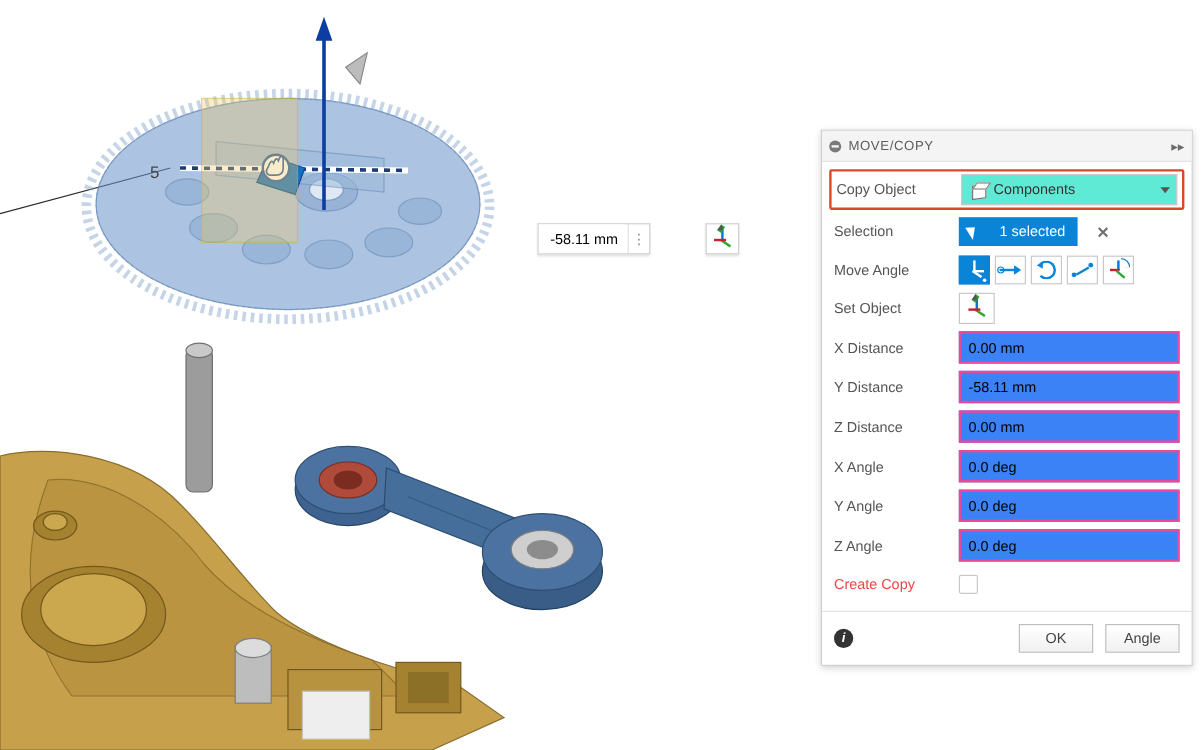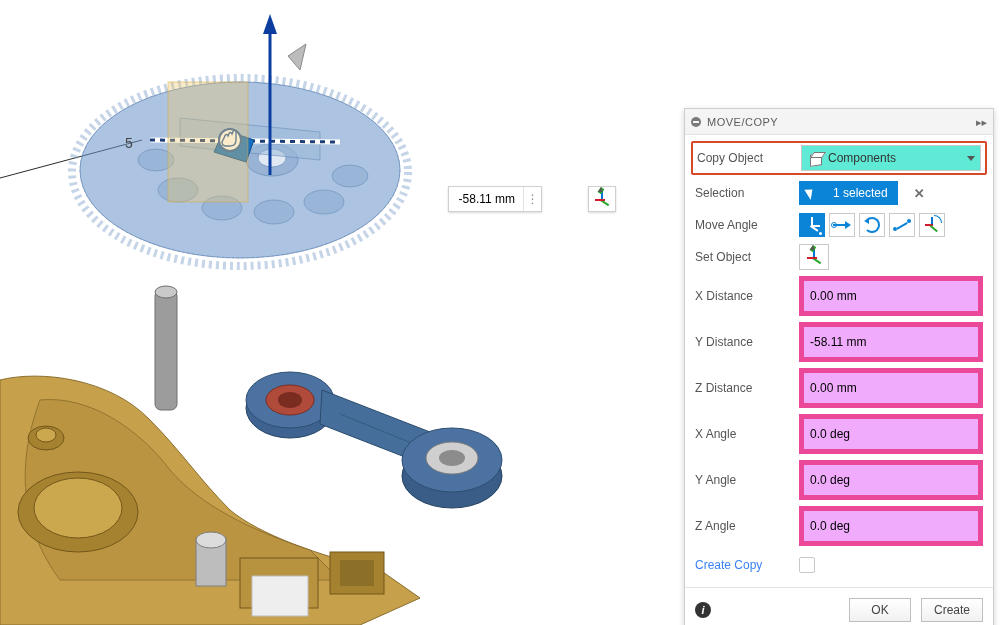--- a/index.html
+++ b/index.html
@@ -231,27 +231,27 @@
   .glyph-free .arc{position:absolute;right:-2px;top:-2px;width:8px;height:8px;border:1.5px solid #0a84d6;border-left:none;border-bottom:none;border-radius:0 8px 0 0;}
 
   .pivot-btn {
     width: 30px; height: 26px;
     border:1px solid #c9c9c9;
     display:flex;align-items:center;justify-content:center;
     cursor:pointer; background:#fff;
   }
 
   .txt {
-    flex:1; height:40px;
-    border:5px solid #ec4899;
+    flex:1; height:27px;
+    border:2px solid #ec4899;
     padding:0 6px; font-size:12px;
-    background:#f0abfc;
-  }
-
-  .disabled-row .row-label { color:#3b82f6; }
+    background:#3b82f6;
+  }
+
+  .disabled-row .row-label { color:#ef4444; }
   .check {
     width:16px;height:16px;border:1px solid #c9c9c9; background:#fff;border-radius:2px;
   }
 
   .panel-footer {
     display:flex; align-items:center; justify-content:flex-end;
     gap:10px;
     padding:10px;
     border-top:1px solid #e2e2e2;
   }
@@ -495,15 +495,15 @@
       <div class="row-label">Create Copy</div>
       <div class="row-ctrl">
           <span class="check"></span>
         </div>
     </div>
   </div>
 
   <div class="panel-footer">
     <span class="info">i</span>
     <button class="btn">OK</button>
-    <button class="btn">Create</button>
+    <button class="btn">Angle</button>
   </div>
 </div>
 
 </body></html>

